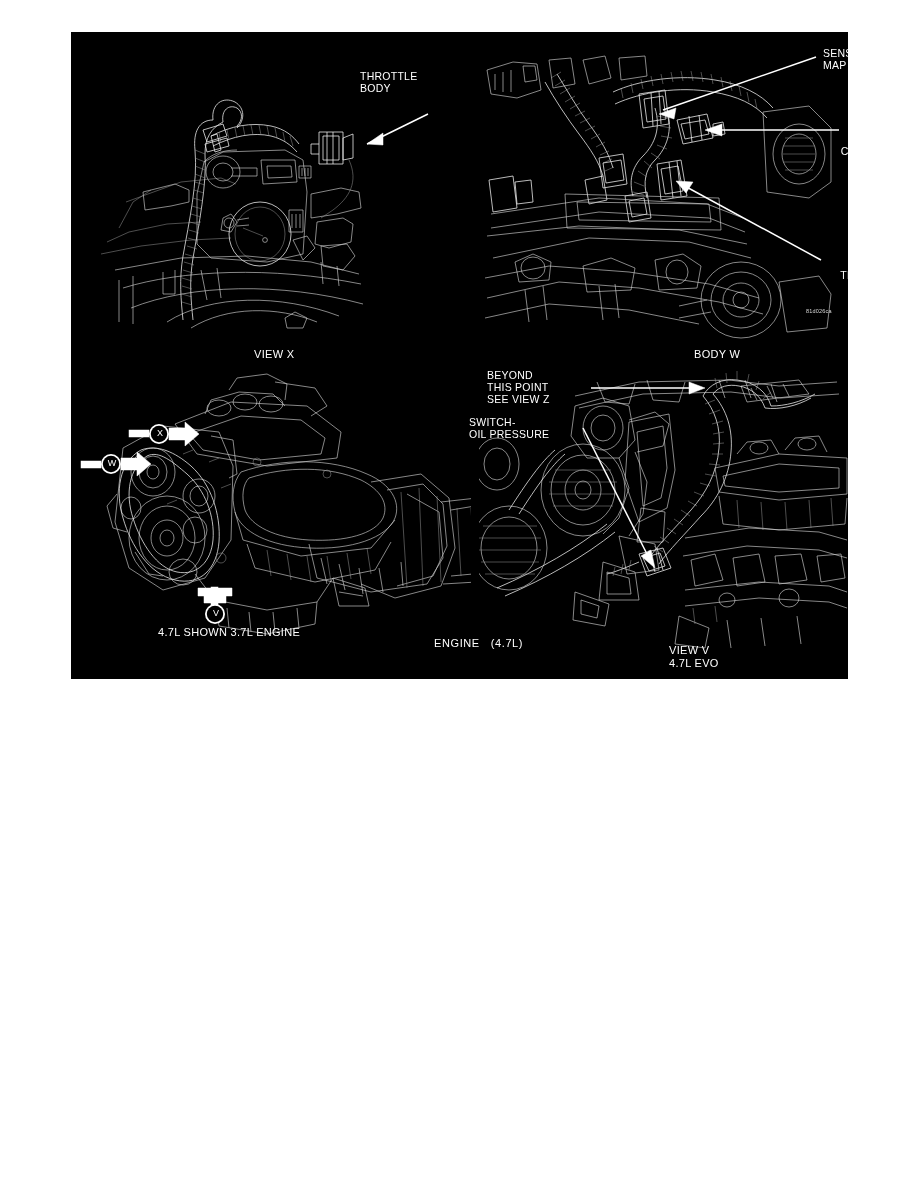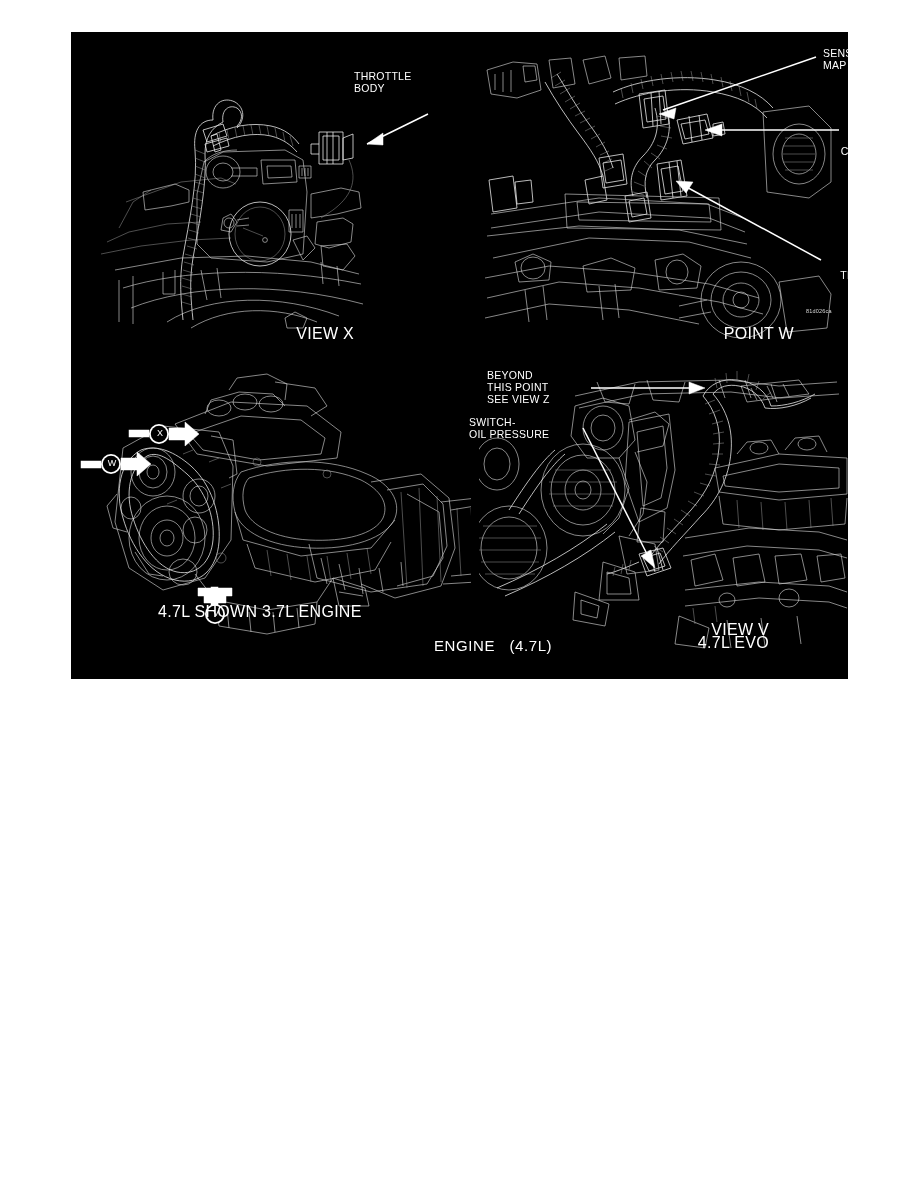--- a/index.html
+++ b/index.html
@@ -48,39 +48,40 @@
     font-weight: 400;
   }
   .callout.ctr { text-align: center; }
   .callout.rgt { text-align: left; }
   .callout.lft { text-align: left; }
 
   .caption {
     position: absolute;
     color: #ffffff;
     font-family: "Liberation Sans", sans-serif;
-    font-size: 16px;
+    font-size: 11px;
     line-height: 12.5px;
     letter-spacing: 0.3px;
     white-space: pre;
-    text-align: right;
+    text-align: left;
+    margin-top: 20px;
   }
   .fig-code {
     position: absolute;
     color: #d8d8d8;
     font-family: "Liberation Sans", sans-serif;
     font-size: 5.5px;
     letter-spacing: 0.2px;
     white-space: pre;
   }
   .plate-title {
     position: absolute;
     color: #ffffff;
     font-family: "Liberation Sans", sans-serif;
-    font-size: 15px;
+    font-size: 11px;
     letter-spacing: 0.6px;
     white-space: pre;
   }
   svg { display: block; }
   .ln   { stroke: #cfcfcf; stroke-width: 0.65; fill: none; }
   .ln2  { stroke: #e8e8e8; stroke-width: 0.8;  fill: none; }
   .lnf  { stroke: #9a9a9a; stroke-width: 0.5;  fill: none; }
   .arrowline { stroke: #ffffff; stroke-width: 1.5; fill: none; }
   .solidw { fill: #ffffff; stroke: #ffffff; stroke-width: 0.5; }
 </style>
@@ -170,21 +171,21 @@
           <path class="lnf" d="M278 128 C 288 150, 278 166, 262 178"></path>
           <path class="lnf" d="M262 178 L250 186"></path>
         </g>
       </svg>
 
       <svg class="art" width="400" height="320" viewBox="0 0 400 320">
         <path class="arrowline" d="M296 112 L357 82"></path>
         <polygon class="solidw" points="296,112 312,101 312,113"></polygon>
       </svg>
 
-      <div class="callout lft" style="left:283px; top:39px; width:110px;">THROTTLE
+      <div class="callout lft" style="left:289px; top:39px; width:110px;">THROTTLE
 BODY</div>
 
       <div class="caption" style="left:183px; top:296px; width:100px;">VIEW X</div>
     </div>
 
     <div class="panel" style="left:408px; top:0px; width:369px; height:320px;">
       <svg class="art" width="369" height="320" viewBox="0 0 369 320">
         <g>
 
           <path class="ln" d="M8 38 L34 30 L58 32 L62 58 L38 66 L12 62 Z"></path>
@@ -285,21 +286,21 @@
 
       <div class="callout ctr" style="left:337px; top:90px; width:128px;">CLUTCH-
 A/C
 COMPRESSOR</div>
 
       <div class="callout ctr" style="left:337px; top:203px; width:130px;">SENSOR-
 ENGINE
 COOLANT
 TEMPERATURE</div>
 
-      <div class="caption" style="left:215px; top:296px; width:100px;">POINT W</div>
+      <div class="caption" style="left:215px; top:296px; width:100px;">BODY W</div>
     </div>
 
     <div class="panel" style="left:0px; top:330px; width:400px; height:300px;">
       <svg class="art" width="400" height="300" viewBox="0 0 400 300">
         <g>
 
           <ellipse class="ln" cx="96" cy="176" rx="38" ry="42"></ellipse>
           <ellipse class="ln" cx="96" cy="176" rx="28" ry="32"></ellipse>
           <ellipse class="ln" cx="96" cy="176" rx="16" ry="18"></ellipse>
           <ellipse class="ln" cx="96" cy="176" rx="7" ry="8"></ellipse>

